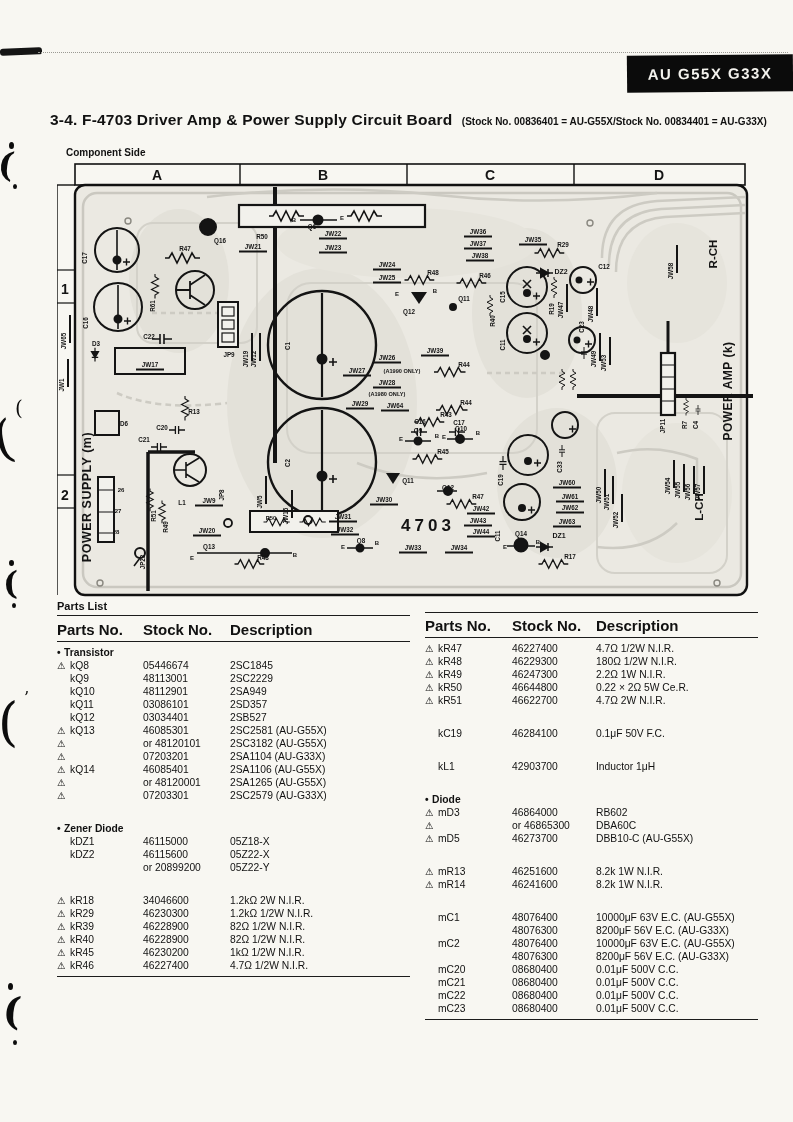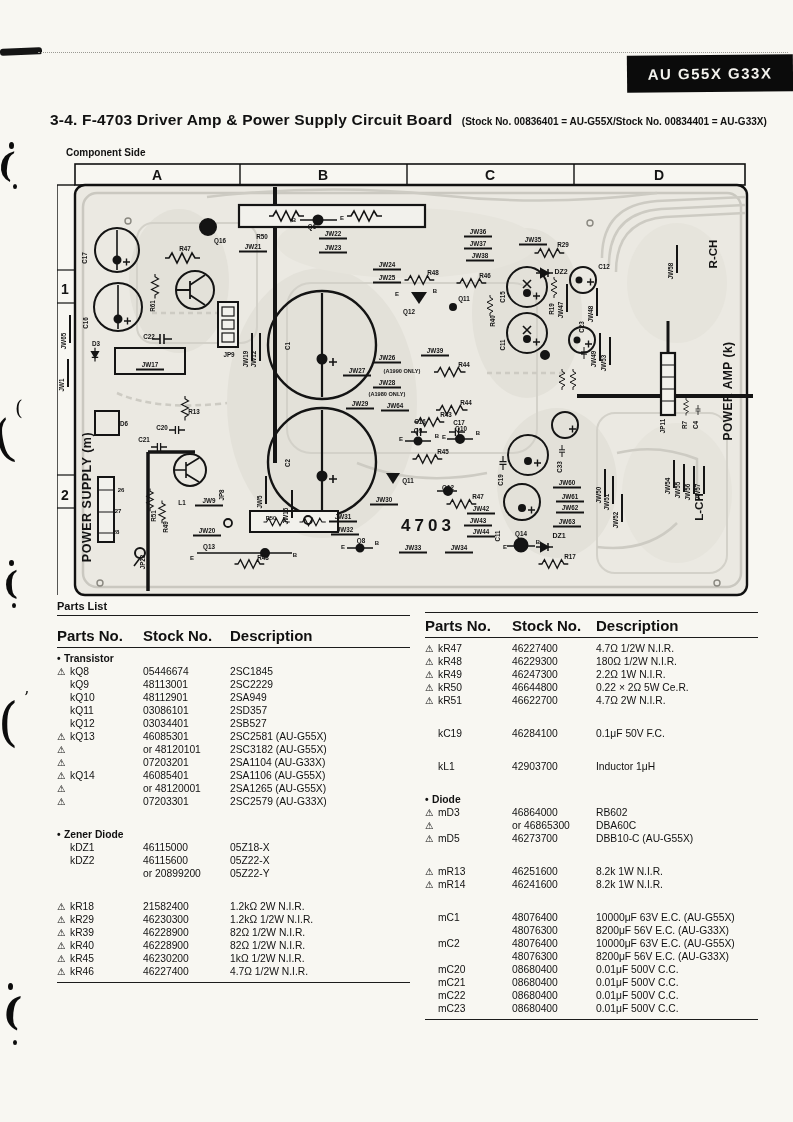--- a/index.html
+++ b/index.html
@@ -21,21 +21,21 @@
   .titleline .tnote{font-weight:bold;font-size:10px;margin-left:5px;}
   .viewlabel{position:absolute;left:66px;top:147px;font-weight:bold;font-size:10px;}
   
   #board-svg{position:absolute;left:57px;top:163px;}
   #board-svg text{fill:#141414;font-family:"Liberation Sans",sans-serif;font-weight:bold;
                   text-anchor:middle;}
   .jwline{stroke:#141414;stroke-width:2;}
   
   .ptable{position:absolute;font-size:10.3px;}
   .ptable .heading{font-weight:bold;font-size:11px;border-bottom:1.6px solid #1c1c1c;
-                   padding-bottom:3px;margin-bottom:7px;}
+                   padding-bottom:3px;margin-bottom:1px;}
   .ptable .toprule{border-top:1.6px solid #1c1c1c;}
   .phead{display:flex;font-weight:bold;font-size:15px;padding:4px 0 3px 0;
          border-bottom:1.8px solid #1c1c1c;margin-bottom:4px;}
   .prow{display:flex;height:13px;line-height:13px;}
   .prow.gap{margin-top:20px;}
   .c1{width:86px;display:flex;}
   .c2{width:73px;padding-left:14px;text-indent:-14px;box-sizing:content-box;}
   .c3{flex:1;}
   .rt .c1{width:87px;}
   .rt .c2{width:70px;}
@@ -562,21 +562,21 @@
             <span class="part"></span>
           </span>
           <span class="c2">or 20899200</span>
           <span class="c3">05Z22-Y</span>
         </div>
         <div class="prow gap">
           <span class="c1">
             <span class="warn">⚠</span>
             <span class="part">kR18</span>
           </span>
-          <span class="c2">21582400</span>
+          <span class="c2">34046600</span>
           <span class="c3">1.2kΩ 2W N.I.R.</span>
         </div>
         <div class="prow">
           <span class="c1">
             <span class="warn">⚠</span>
             <span class="part">kR29</span>
           </span>
           <span class="c2">46230300</span>
           <span class="c3">1.2kΩ 1/2W N.I.R.</span>
         </div>

